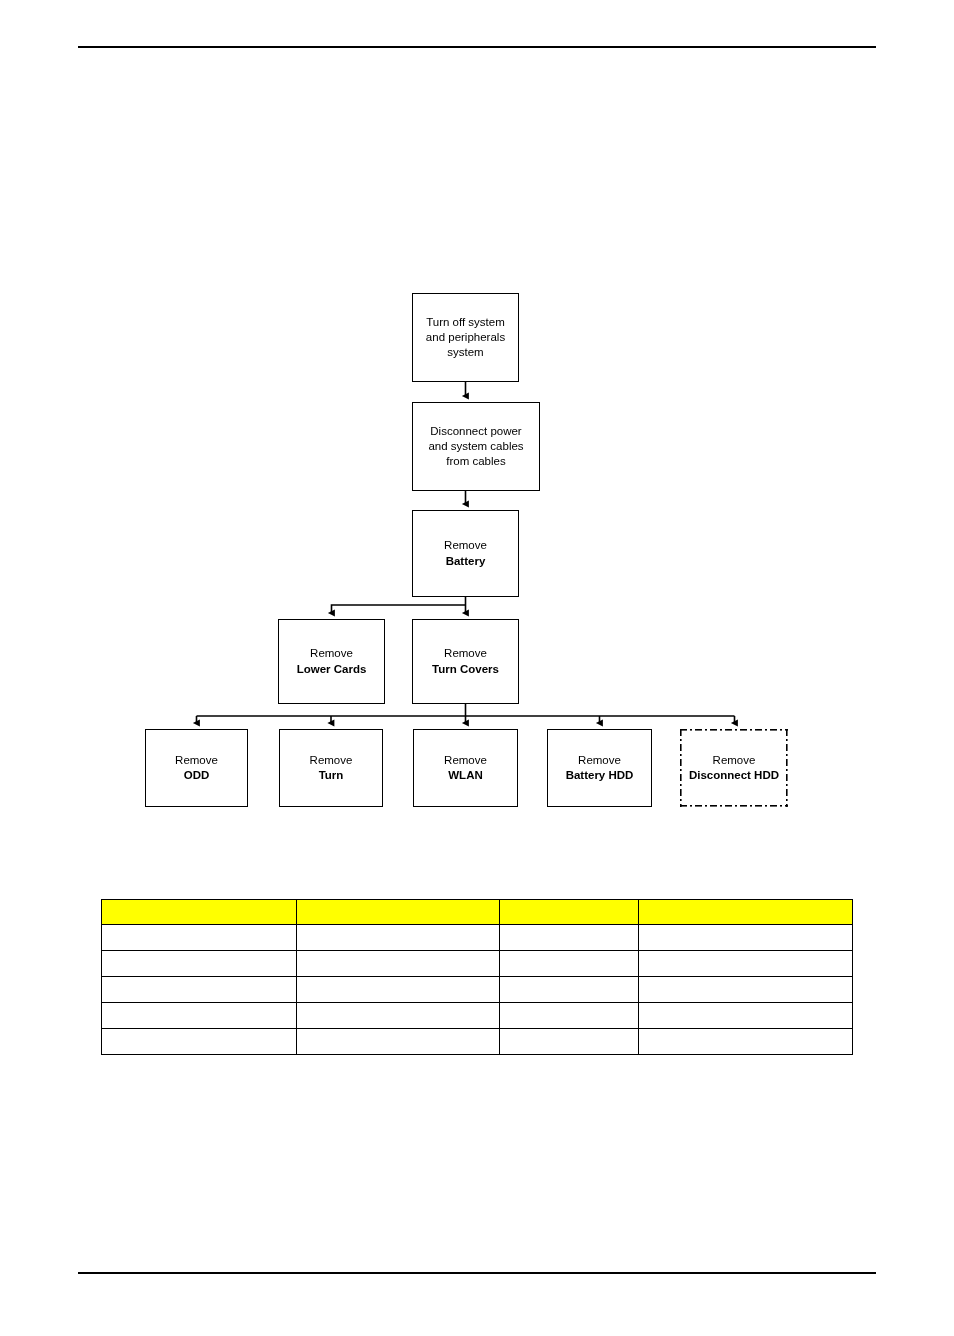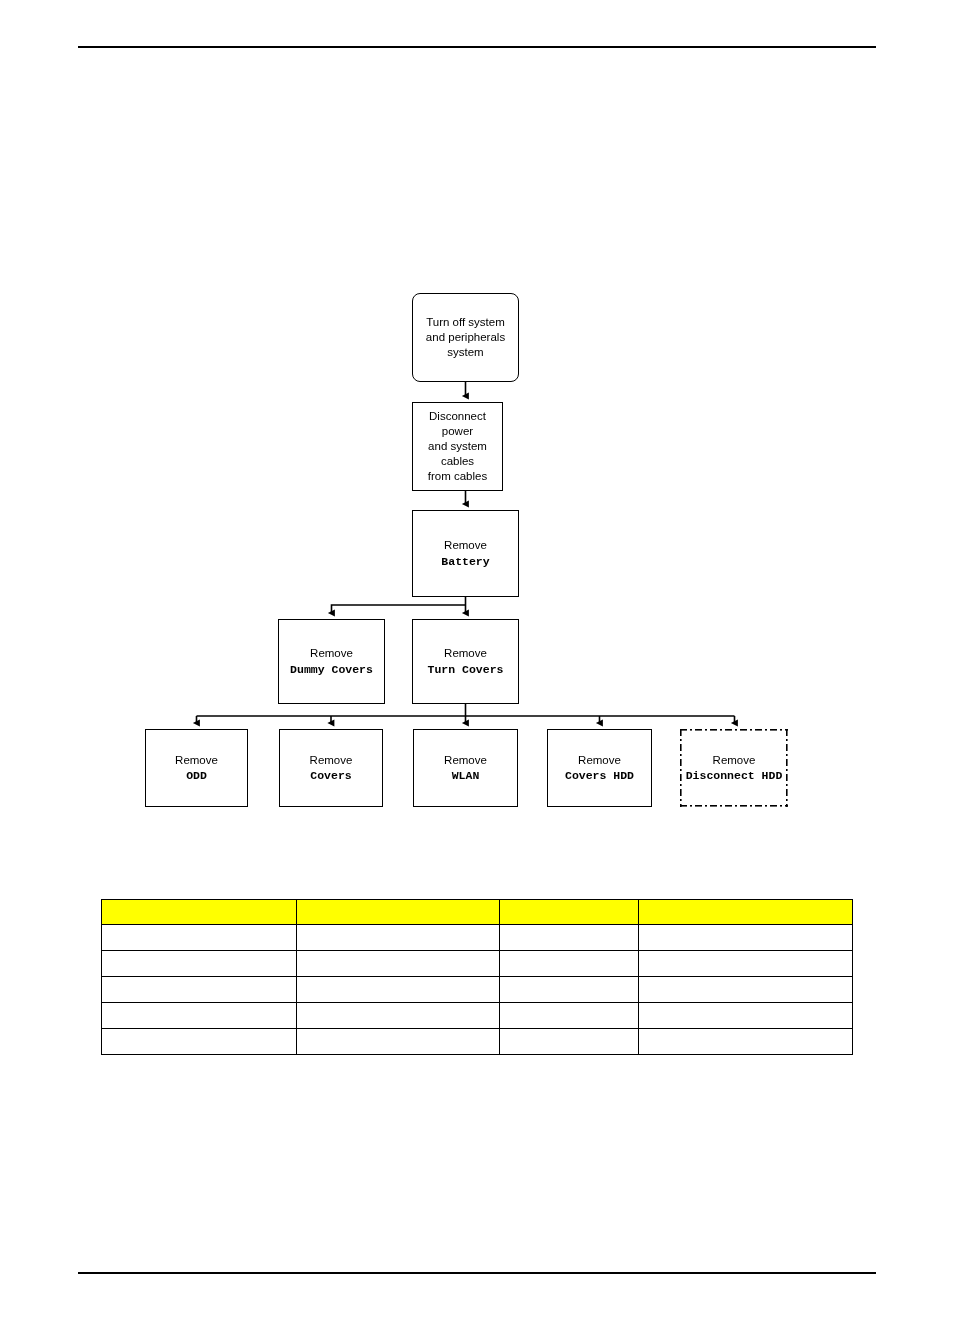--- a/index.html
+++ b/index.html
@@ -69,25 +69,25 @@
     background-image:
       repeating-linear-gradient(to right,  #000 0 7px, transparent 7px 10px, #000 10px 12px, transparent 12px 15px),
       repeating-linear-gradient(to right,  #000 0 7px, transparent 7px 10px, #000 10px 12px, transparent 12px 15px),
       repeating-linear-gradient(to bottom, #000 0 7px, transparent 7px 10px, #000 10px 12px, transparent 12px 15px),
       repeating-linear-gradient(to bottom, #000 0 7px, transparent 7px 10px, #000 10px 12px, transparent 12px 15px);
     background-size: 100% 1.6px, 100% 1.6px, 1.6px 100%, 1.6px 100%;
     background-position: left top, left bottom, left top, right top;
     background-repeat: no-repeat;
   }
   .node .line-regular { font-weight: normal; display: block; }
-  .node .line-bold    { font-weight: bold;   display: block; font-family: Liberation Mono, monospace; }
-
-  
-  #node-power-off      { left: 412px; top: 293px; width: 107px; height: 89px; border-radius: 8px; }
-  #node-disconnect     { left: 412px; top: 402px; width: 91px; height: 89px; }
+  .node .line-bold    { font-weight: bold;   display: block; }
+
+  
+  #node-power-off      { left: 412px; top: 293px; width: 107px; height: 89px; }
+  #node-disconnect     { left: 412px; top: 402px; width: 128px; height: 89px; }
   #node-battery        { left: 412px; top: 510px; width: 107px; height: 87px; }
   #node-dummy-cards    { left: 278px; top: 619px; width: 107px; height: 85px; }
   #node-lower-covers   { left: 412px; top: 619px; width: 107px; height: 85px; }
   #node-odd            { left: 145px; top: 729px; width: 103px; height: 78px; }
   #node-dimms          { left: 279px; top: 729px; width: 104px; height: 78px; }
   #node-wlan           { left: 413px; top: 729px; width: 105px; height: 78px; }
   #node-primary-hdd    { left: 547px; top: 729px; width: 105px; height: 78px; }
   #node-secondary-hdd  { left: 680px; top: 729px; width: 108px; height: 78px; }
 
   
@@ -170,46 +170,46 @@
     <span class="line-regular">from cables</span>
   </div>
 
   <div class="node" id="node-battery">
     <span class="line-regular">Remove</span>
     <span class="line-bold">Battery</span>
   </div>
 
   <div class="node" id="node-dummy-cards">
     <span class="line-regular">Remove</span>
-    <span class="line-bold">Dummy Covers</span>
+    <span class="line-bold">Lower Cards</span>
   </div>
 
   <div class="node" id="node-lower-covers">
     <span class="line-regular">Remove</span>
     <span class="line-bold">Turn Covers</span>
   </div>
 
   <div class="node" id="node-odd">
     <span class="line-regular">Remove</span>
     <span class="line-bold">ODD</span>
   </div>
 
   <div class="node" id="node-dimms">
     <span class="line-regular">Remove</span>
-    <span class="line-bold">Covers</span>
+    <span class="line-bold">Turn</span>
   </div>
 
   <div class="node" id="node-wlan">
     <span class="line-regular">Remove</span>
     <span class="line-bold">WLAN</span>
   </div>
 
   <div class="node" id="node-primary-hdd">
     <span class="line-regular">Remove</span>
-    <span class="line-bold">Covers HDD</span>
+    <span class="line-bold">Battery HDD</span>
   </div>
 
   <div class="node dashdot" id="node-secondary-hdd">
     <span class="line-regular">Remove</span>
     <span class="line-bold">Disconnect HDD</span>
   </div>
 </div>
 
 <table id="data-table">
   <thead>

